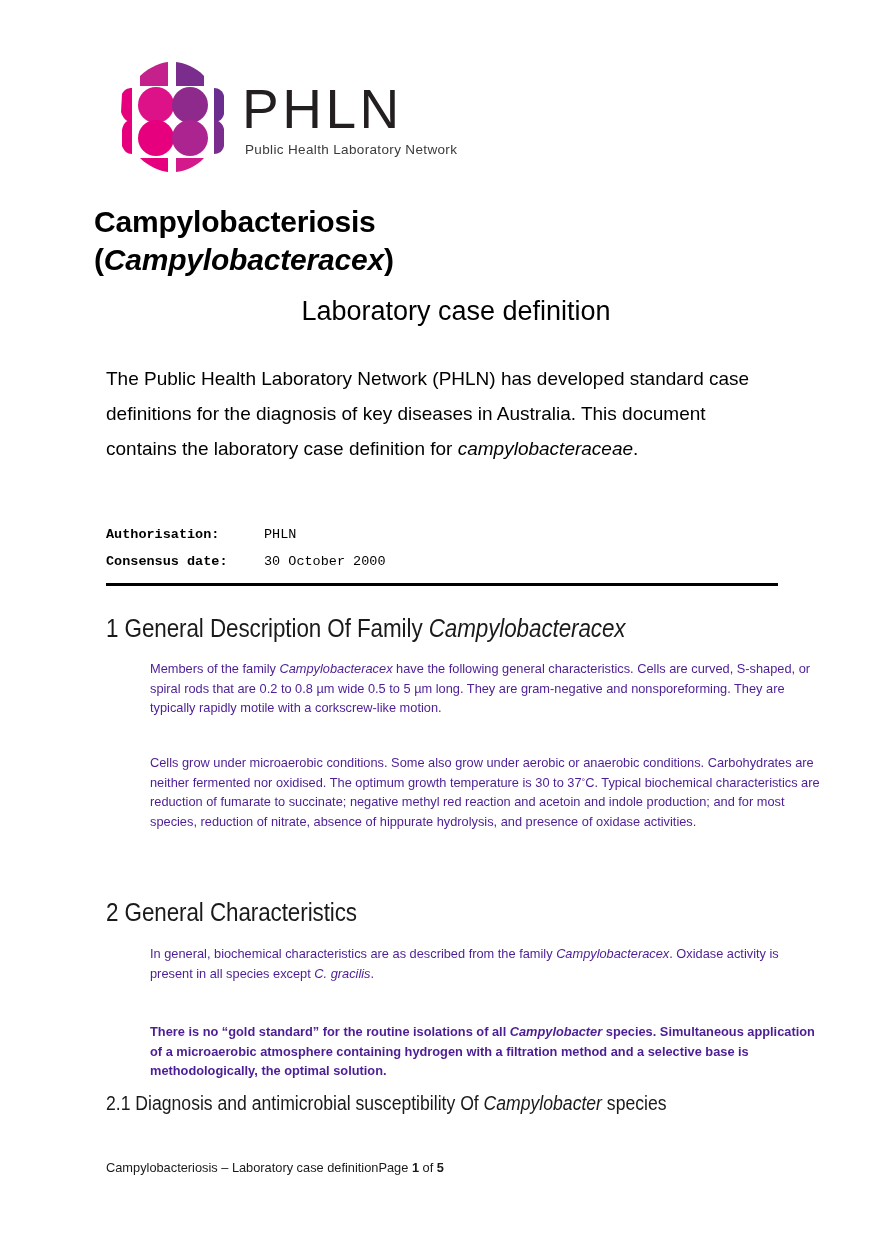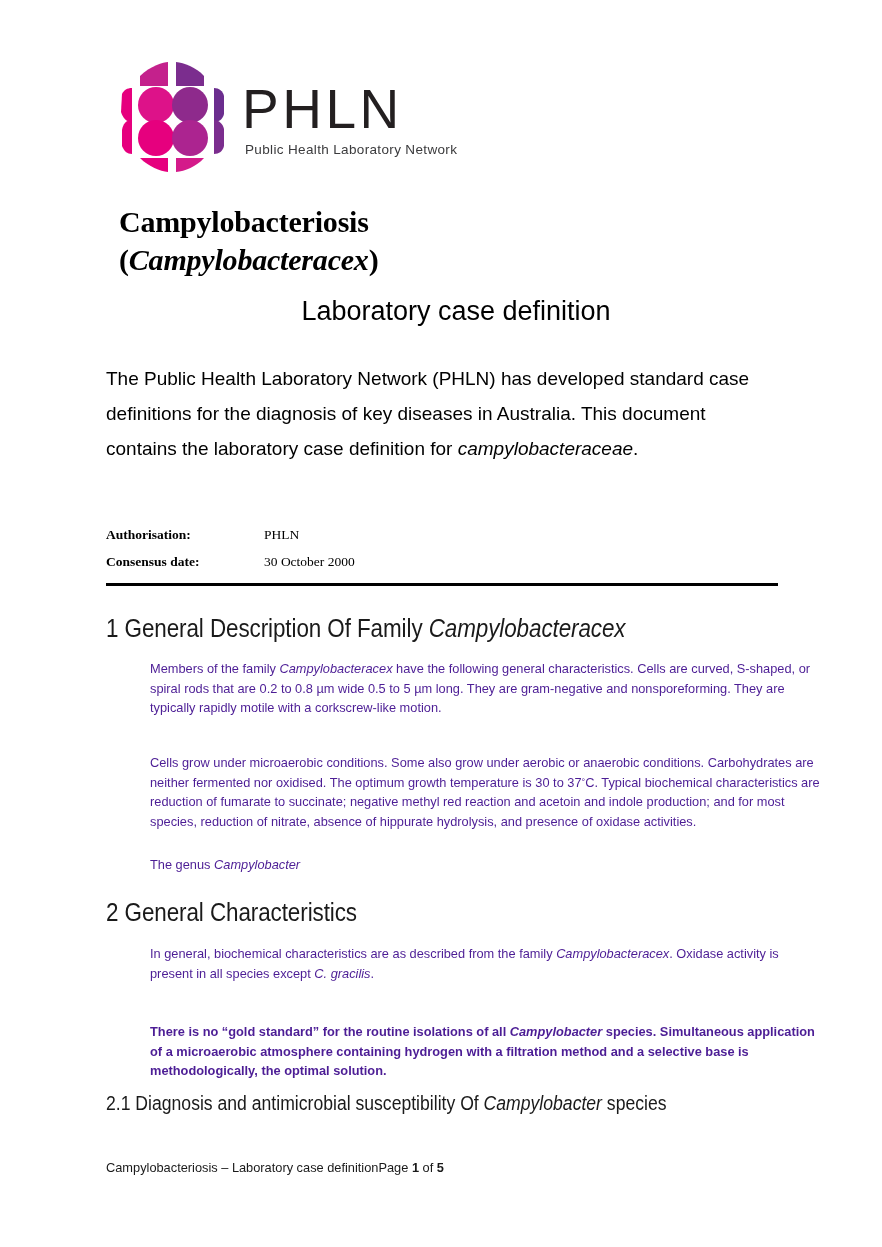--- a/index.html
+++ b/index.html
@@ -58,24 +58,24 @@
     font-weight: 400;
     letter-spacing: 0.35px;
     color: #3a3a3c;
     margin-top: 5px;
     margin-left: 3px;
   }
 
   
   .doc-title {
     position: absolute;
-    left: 119px;
+    left: 94px;
     top: 203px;
     width: 700px;
-    font-family: Liberation Serif, serif;
+    font-family: Liberation Sans, sans-serif;
     font-size: 30px;
     font-weight: bold;
     line-height: 1.27;
     letter-spacing: -0.2px;
     color: #000;
   }
   .doc-title .ital { font-style: italic; }
 
   .doc-subtitle {
     position: absolute;
@@ -102,21 +102,21 @@
     color: #000;
   }
   .intro .ital { font-style: italic; }
 
   
   .meta {
     position: absolute;
     left: 106px;
     top: 521px;
     width: 500px;
-    font-family: Liberation Serif, serif;
+    font-family: Liberation Mono, monospace;
     font-size: 13.5px;
     line-height: 27px;
     color: #000;
   }
   .meta-row { display: flex; }
   .meta-label {
     font-weight: bold;
     width: 158px;
     flex: 0 0 158px;
   }
@@ -254,23 +254,20 @@
   </div>
 
   <div class="para" style="top:659px;">
     <span>Members of the family </span><span class="ital">Campylobacteracex</span><span> have the following general characteristics. Cells are curved, S-shaped, or spiral rods that are 0.2 to 0.8 µm wide 0.5 to 5 µm long. They are gram-negative and nonsporeforming. They are typically rapidly motile with a corkscrew-like motion.</span>
   </div>
 
   <div class="para" style="top:753px;">
     <span>Cells grow under microaerobic conditions. Some also grow under aerobic or anaerobic conditions. Carbohydrates are neither fermented nor oxidised. The optimum growth temperature is 30 to 37</span><span class="sup-deg">°</span><span>C. Typical biochemical characteristics are reduction of fumarate to succinate; negative methyl red reaction and acetoin and indole production; and for most species, reduction of nitrate, absence of hippurate hydrolysis, and presence of oxidase activities.</span>
   </div>
 
-  <div class="para" style="top:855px;">
-    <span>The genus </span><span class="ital">Campylobacter</span>
-  </div>
 
   <div class="h1" style="top:898px;">
     <span>2 General Characteristics</span>
   </div>
 
   <div class="para" style="top:944px;">
     <span>In general, biochemical characteristics are as described from the family </span><span class="ital">Campylobacteracex</span><span>. Oxidase activity is present in all species except </span><span class="ital">C. gracilis</span><span>.</span>
   </div>
 
   <div class="para" style="top:1022px;font-weight:bold;">

